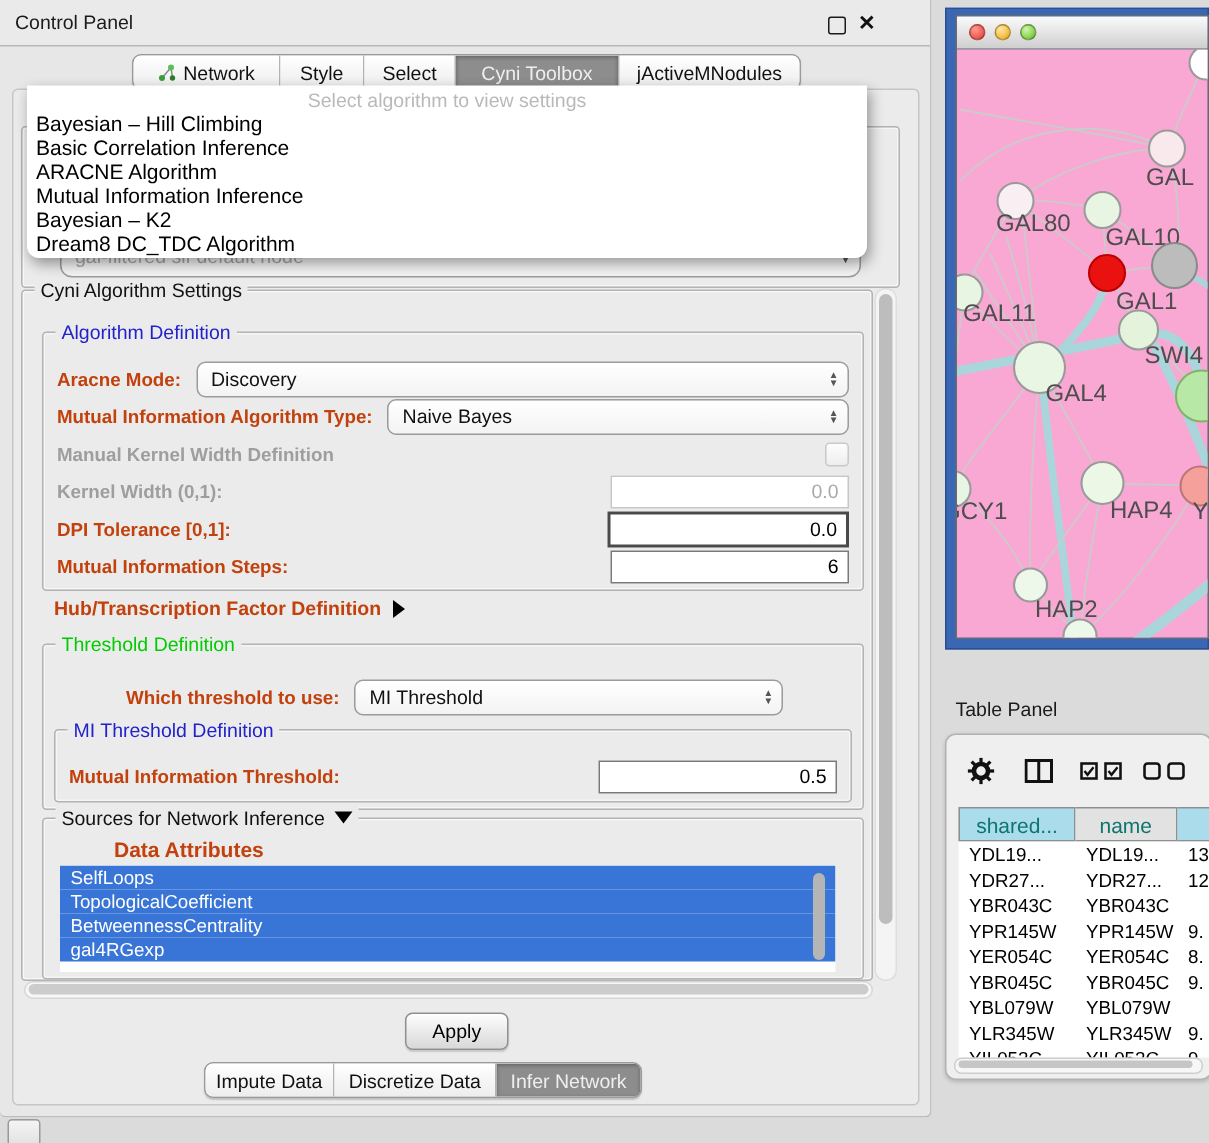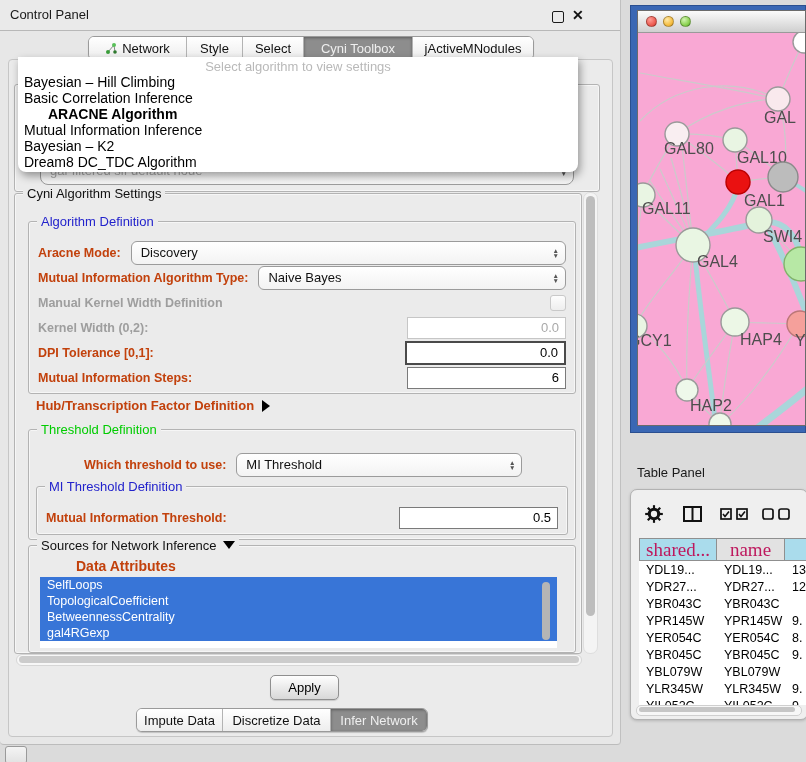--- a/index.html
+++ b/index.html
@@ -41,21 +41,21 @@
       padding:0 6px;box-sizing:content-box;}
   .field.strong{border:2px solid #4a4a4a;}
   .field.dis{border:1px solid #c6c6c6;color:#a9a9a9;}
   .chk{margin-left:auto;width:14px;height:14px;border:1px solid #c9c9c9;border-radius:3px;
       background:linear-gradient(#fdfdfd,#eeeeee);}
   
   .dd{position:absolute;left:18px;top:57px;width:560px;height:115px;background:#ffffff;
       border-radius:0 0 8px 8px;box-shadow:2px 4px 9px rgba(0,0,0,.38);z-index:40;}
   .dd-prompt{text-align:center;color:#b9b9b9;font-size:13px;padding-top:2px;}
   .dd-item{font-size:14px;color:#000;line-height:16px;padding-left:6px;white-space:nowrap;}
-  .dd-item.bold{font-weight:bold;margin-left:24px;}
+  .dd-item.bold{font-weight:normal;}
   
   .attr-list{position:absolute;left:40px;top:577px;width:517px;height:71px;background:#fff;
       overflow:hidden;}
   .attr-item{height:16px;line-height:16px;background:#3875d7;color:#fff;font-size:12.5px;padding-left:7px;}
   .attr-scroll{position:absolute;right:7px;top:5px;width:8px;height:58px;background:#b5b5b5;border-radius:4px;}
   
   .vscroll{position:absolute;left:583px;top:192px;width:13px;height:460px;background:#f4f4f4;
       border:1px solid #dedede;border-radius:7px;}
   .vthumb{position:absolute;left:2px;top:3px;width:9px;height:420px;background:#bdbdbd;border-radius:5px;}
   .hscroll{position:absolute;left:16px;top:654px;width:564px;height:10px;background:#f7f7f7;
@@ -84,22 +84,22 @@
   .e{fill:none;stroke:#cbcbcb;stroke-width:1.2;}
   .t{fill:none;stroke:#a9d6da;stroke-linecap:round;}
   .nlabel{font-size:16px;fill:#4d4d4d;font-family:"Liberation Sans",sans-serif;}
   
   .tp-title{position:absolute;left:637px;top:465px;font-size:13px;color:#1a1a1a;}
   .tbl-frame{position:absolute;left:630px;top:489px;width:176px;height:229px;background:#efefef;
       border:1px solid #b2b2b2;border-radius:7px;box-shadow:0 1px 3px rgba(0,0,0,.18);overflow:hidden;}
   .tbl-toolbar{position:absolute;left:0;top:8px;width:100%;height:32px;display:flex;align-items:center;}
   .ticon{flex:none;display:flex;align-items:center;justify-content:center;}
   .tbl-head{position:absolute;left:8px;top:48px;display:flex;width:220px;}
-  .th{height:23px;border:1px solid #8f8f8f;border-left:none;font-size:19px;color:#be185d;
-      display:flex;align-items:center;justify-content:center;box-sizing:border-box;font-family:Liberation Serif, serif;}
+  .th{height:23px;border:1px solid #8f8f8f;border-left:none;font-size:14px;color:#0f766e;
+      display:flex;align-items:center;justify-content:center;box-sizing:border-box;}
   .th:first-child{border-left:1px solid #8f8f8f;}
   .th.hl{background:#aadcec;}
   .th.plain{background:#e2e2e2;}
   .tbl-body{position:absolute;left:8px;top:71px;width:220px;height:144px;overflow:hidden;background:#fff;}
   .tr{display:flex;height:17px;}
   .td{font-size:12.5px;color:#000;display:flex;align-items:center;padding-left:7px;box-sizing:border-box;}
   .tbl-hscroll{position:absolute;left:5px;top:215px;width:164px;height:9px;background:#f7f7f7;
       border:1px solid #cfcfcf;border-radius:5px;}
   .tbl-hthumb{position:absolute;left:2px;top:1px;right:6px;height:5px;background:#c6c6c6;border-radius:3px;}
 </style>
@@ -194,21 +194,21 @@
           <span>▲</span>
           <span>▼</span>
         </span>
     </div>
   </div>
   <div class="row" style="left:38px;top:290px;width:528px;">
     <span class="lbl dis">Manual Kernel Width Definition</span>
     <span class="chk"></span>
   </div>
   <div class="row" style="left:38px;top:315px;width:528px;">
-    <span class="lbl dis">Kernel Width (0,2):</span>
+    <span class="lbl dis">Kernel Width (0,1):</span>
     <span class="field dis">0.0</span>
   </div>
   <div class="row" style="left:38px;top:340px;width:528px;">
     <span class="lbl">DPI Tolerance [0,1]:</span>
     <span class="field strong">0.0</span>
   </div>
   <div class="row" style="left:38px;top:365px;width:528px;">
     <span class="lbl">Mutual Information Steps:</span>
     <span class="field">6</span>
   </div>

